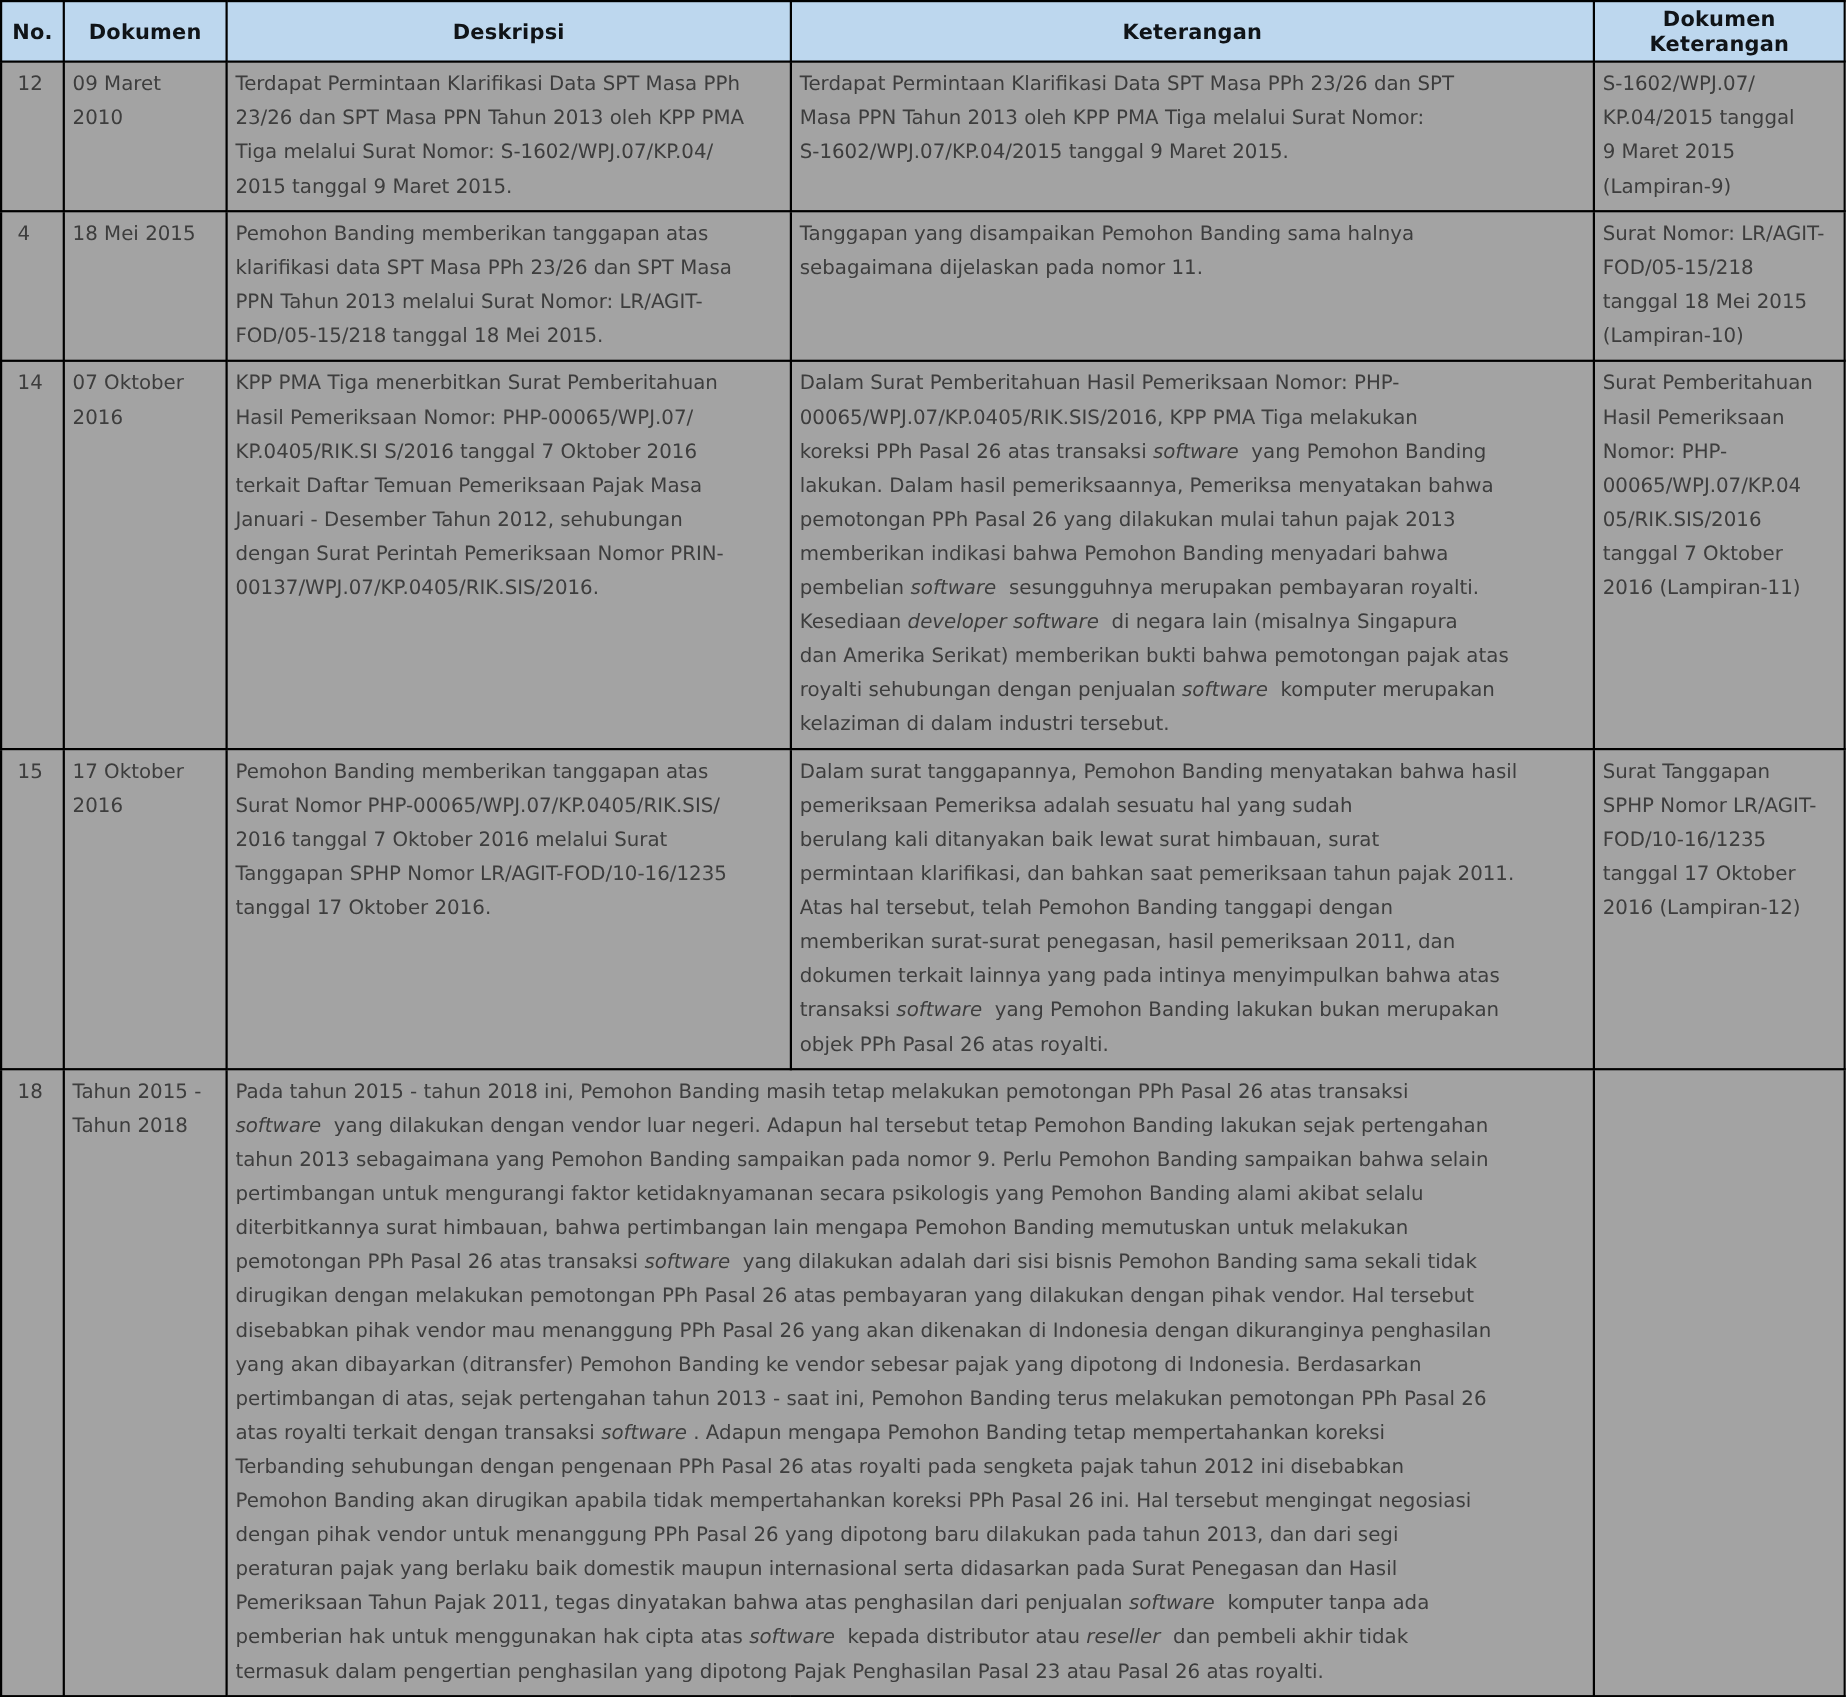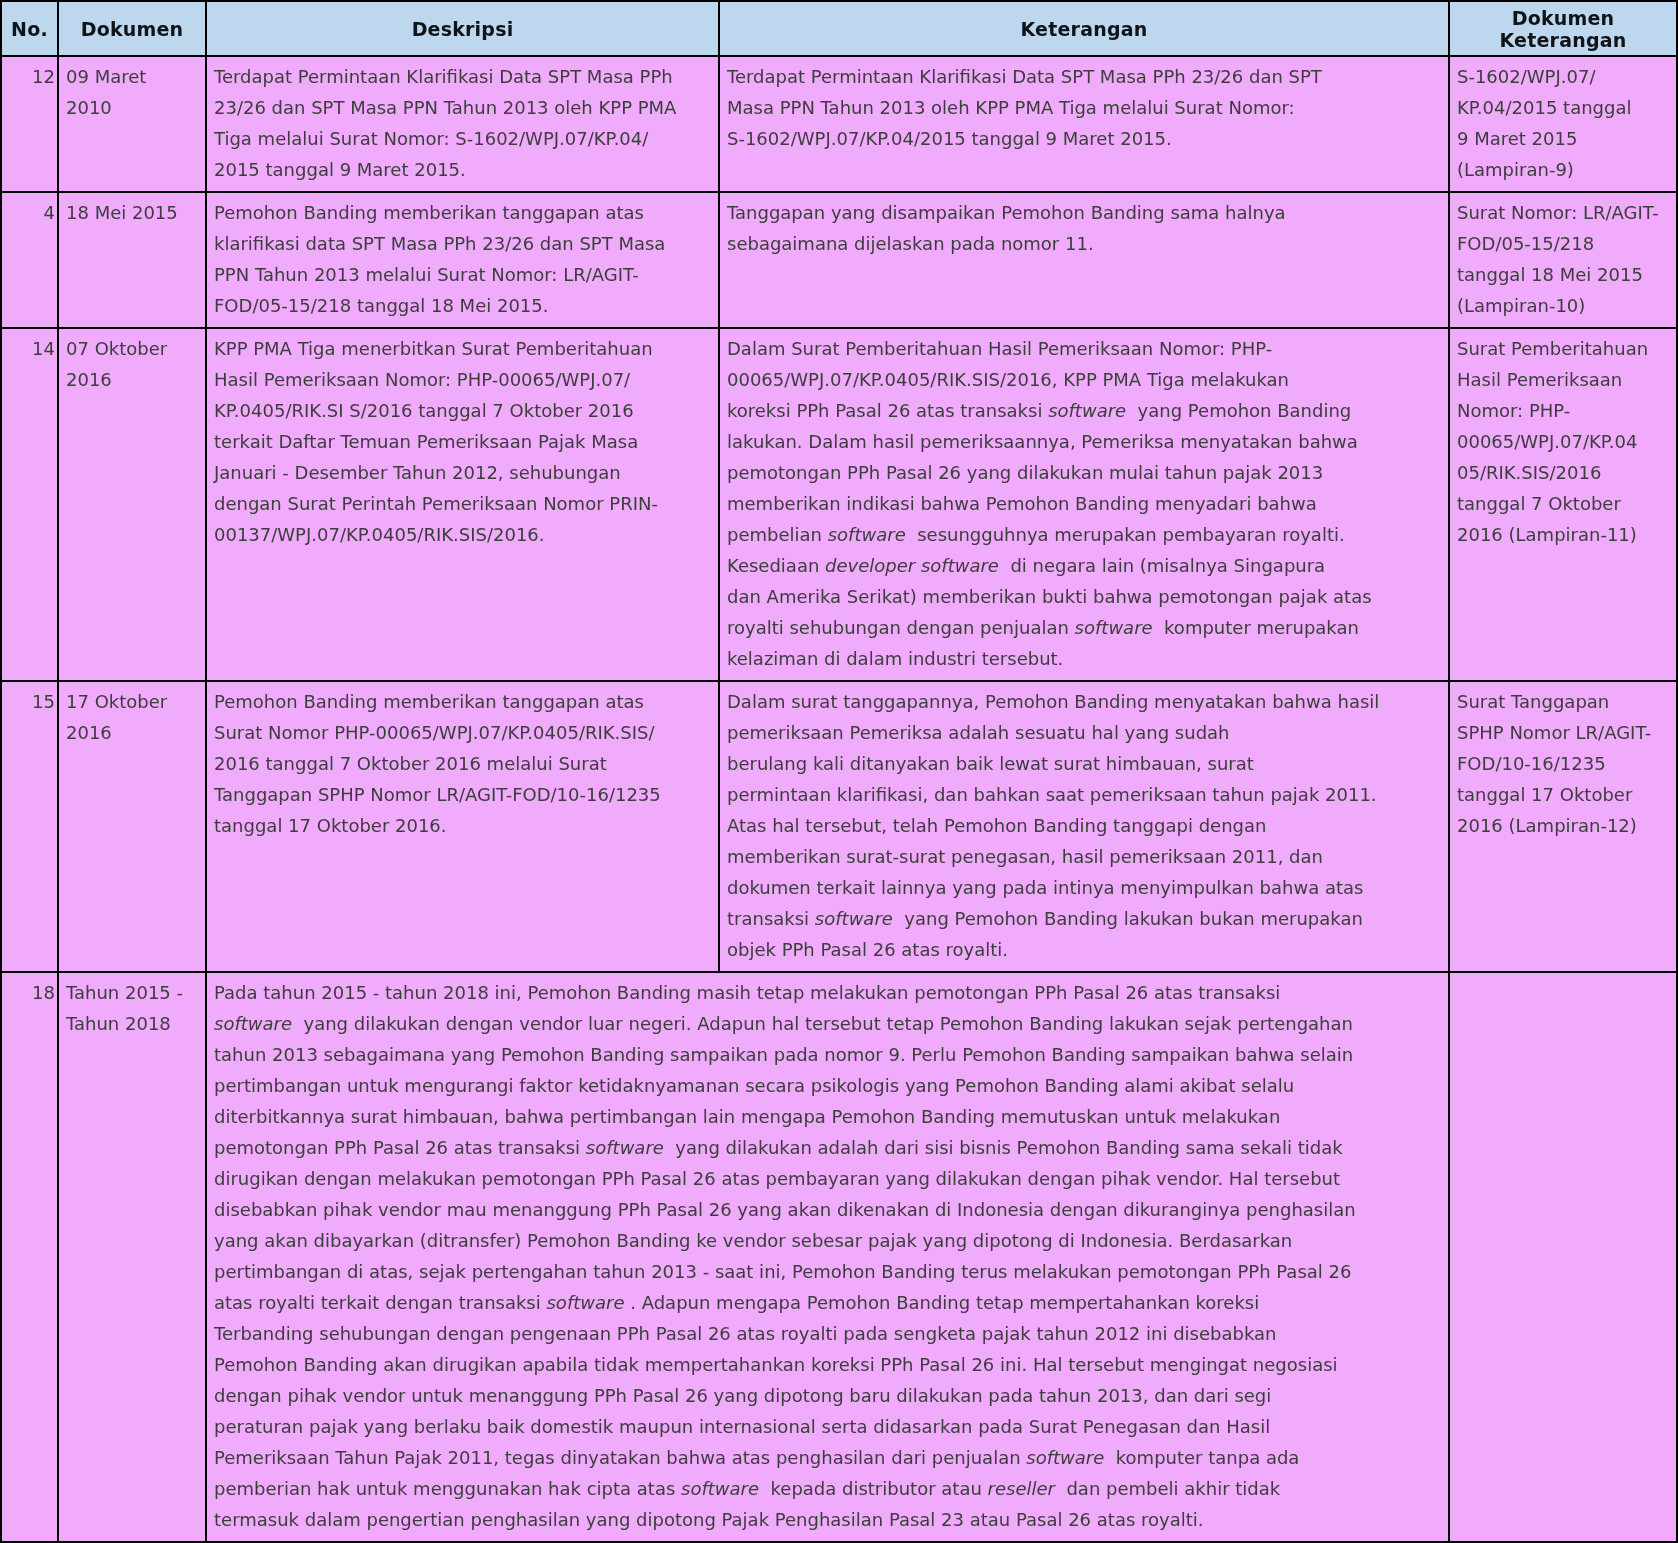--- a/index.html
+++ b/index.html
@@ -5,21 +5,21 @@
   html, body { margin: 0; padding: 0; background: #ffffff; }
   body {
     font-family: "DejaVu Sans", "Liberation Sans", sans-serif;
     color: #3d3d3d;
     -webkit-font-smoothing: antialiased;
   }
   table.doc-table {
     border-collapse: collapse;
     table-layout: fixed;
     width: 1676px;
-    background: #f0abfc;
+    background: #a3a3a3;
   }
   table.doc-table col.c-no   { width: 57px; }
   table.doc-table col.c-tgl  { width: 148px; }
   table.doc-table col.c-desk { width: 513px; }
   table.doc-table col.c-ket  { width: 730px; }
   table.doc-table col.c-dok  { width: 228px; }
 
   th, td { border: 2px solid #000000; }
 
   thead th {
@@ -34,21 +34,21 @@
     letter-spacing: 0.2px;
   }
   tbody td {
     vertical-align: top;
     font-size: 18px;
     line-height: 31px;
     padding: 4px 8px 6px 7px;
     overflow: hidden;
   }
   td.no-cell {
-    text-align: right;
+    text-align: left;
     padding-left: 14px;
     padding-right: 2px;
   }
   td.rich i {
     font-style: italic;
     margin-right: 0.32em;
   }
 </style>
 </head>
 <body>

